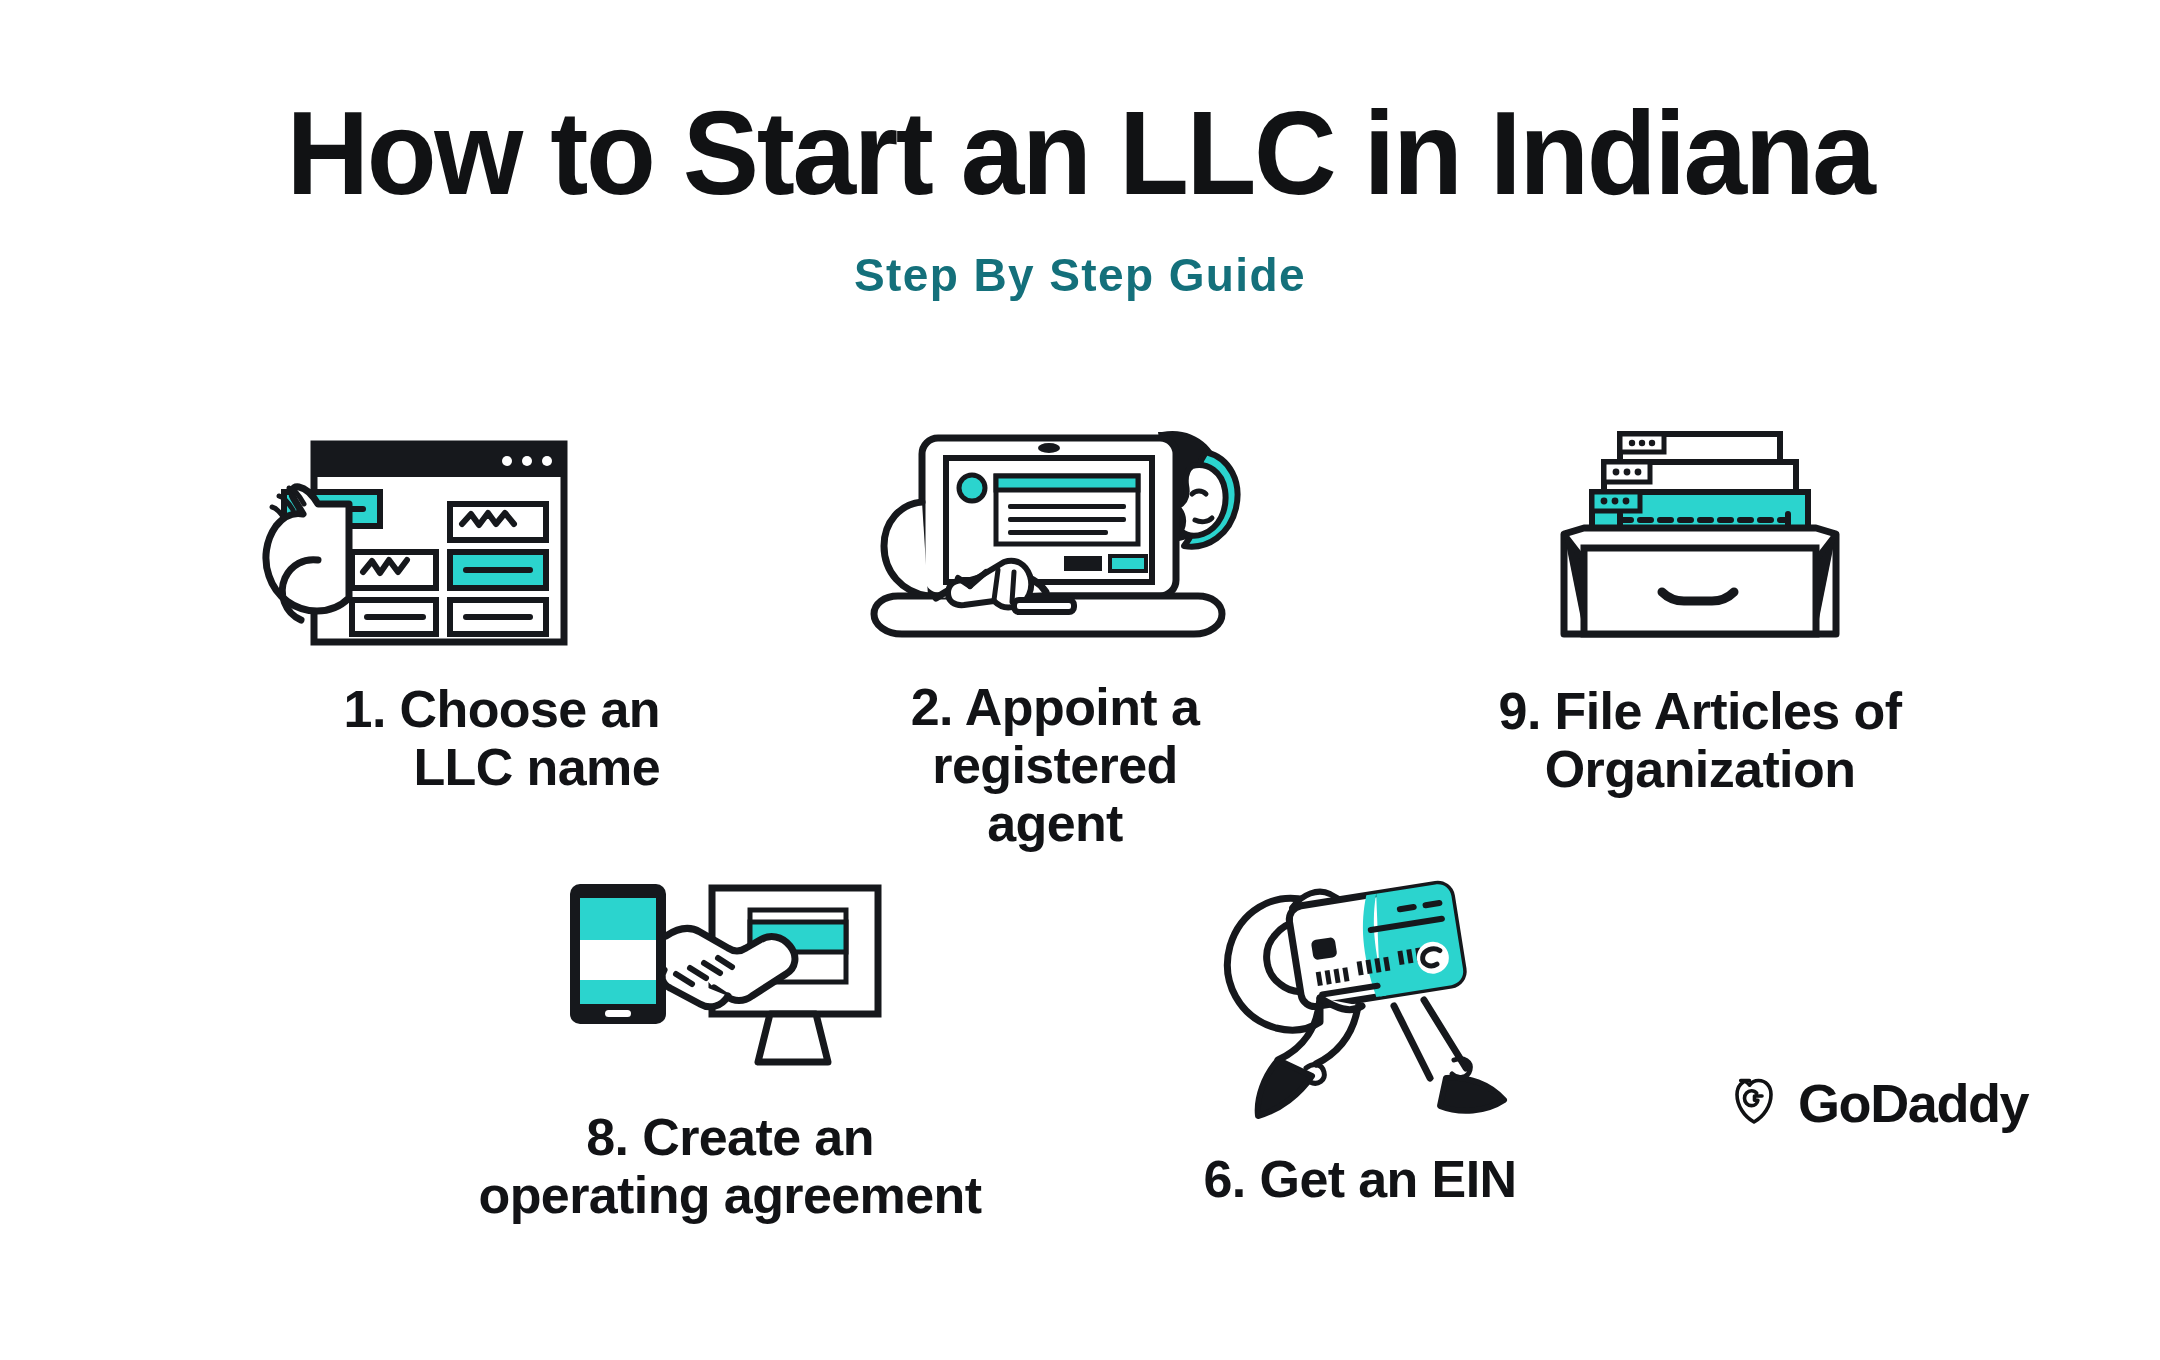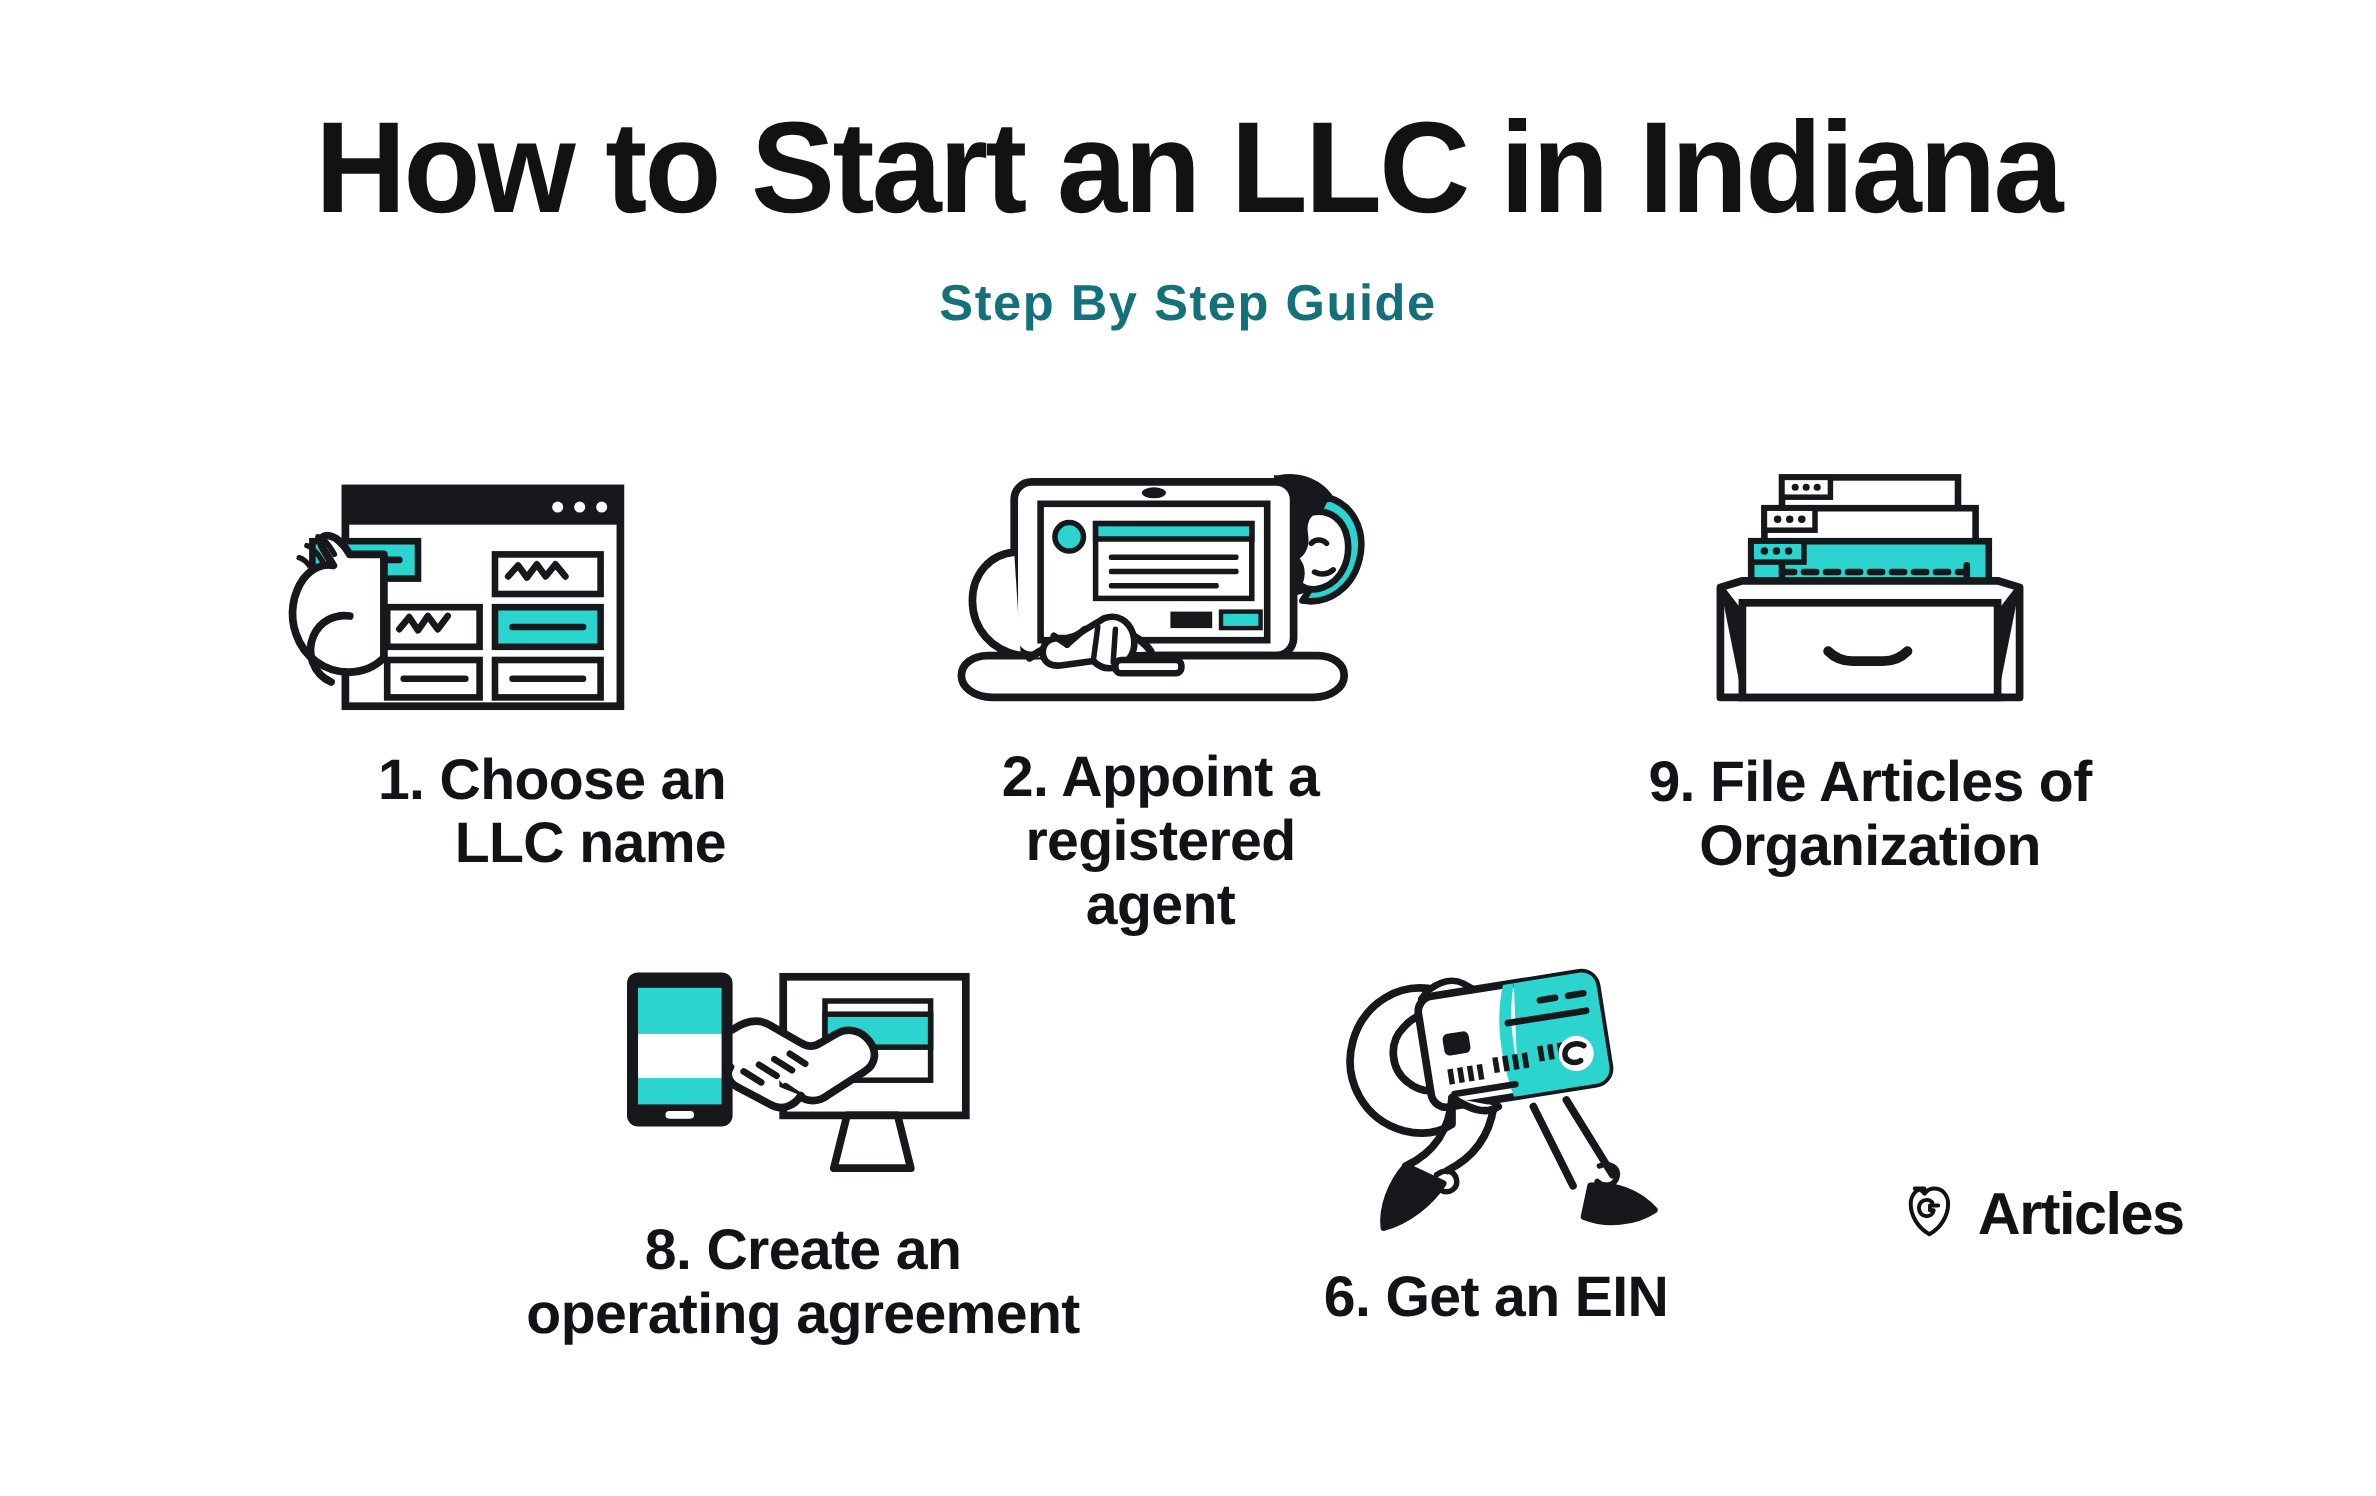--- a/index.html
+++ b/index.html
@@ -326,16 +326,16 @@
   <div id="brand-logo">
     <span>
       <svg width="58" height="58" viewBox="0 0 58 58" fill="none" xmlns="http://www.w3.org/2000/svg">
         <path d="M18.5 8.5 c-7.5 0 -12.5 6 -12.5 14 c0 11 7 22 17 27.5
                  c10 -5.5 17 -16.5 17 -27.5 c0 -8 -5 -14 -12.5 -14
                  c-3.6 0 -6.8 1.8 -8.9 4.7 c-2.1 -2.9 -5.3 -4.7 -8.9 -4.7 z" transform="translate(5,0)" stroke="#111214" stroke-width="3.6" fill="none" stroke-linejoin="round"></path>
         <path d="M36 24 h-7.5 v4.2 h3.4 c-0.5 3.2 -3.1 5.4 -6.4 5.4
                  c-4 0 -7 -3.2 -7 -7.4 c0 -4.2 3 -7.4 7 -7.4 c2.2 0 4 0.9 5.2 2.4" stroke="#111214" stroke-width="3.6" fill="none" stroke-linecap="round" stroke-linejoin="round"></path>
       </svg>
     </span>
-    <span class="logo-word">Articles</span>
+    <span class="logo-word">GoDaddy</span>
   </div>
 
 </div>
 
 </body></html>

